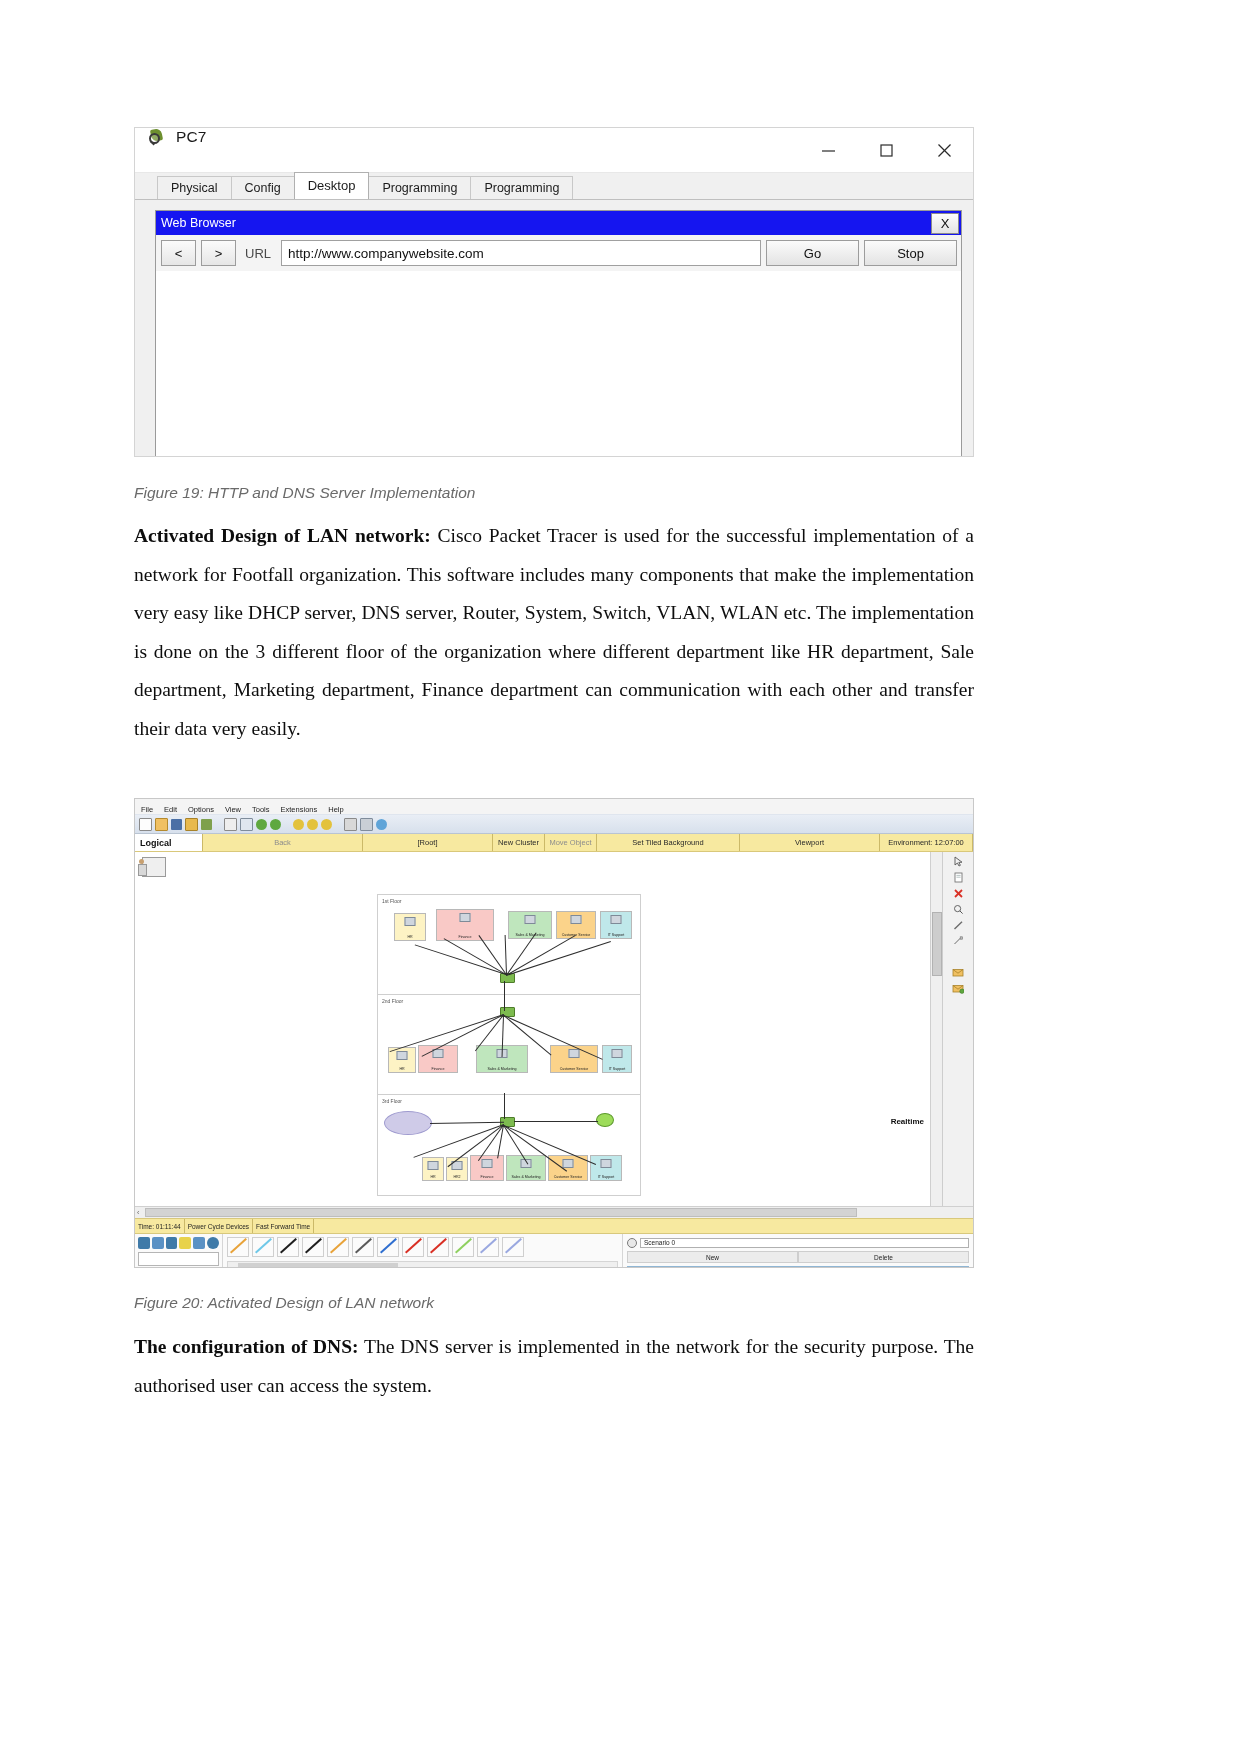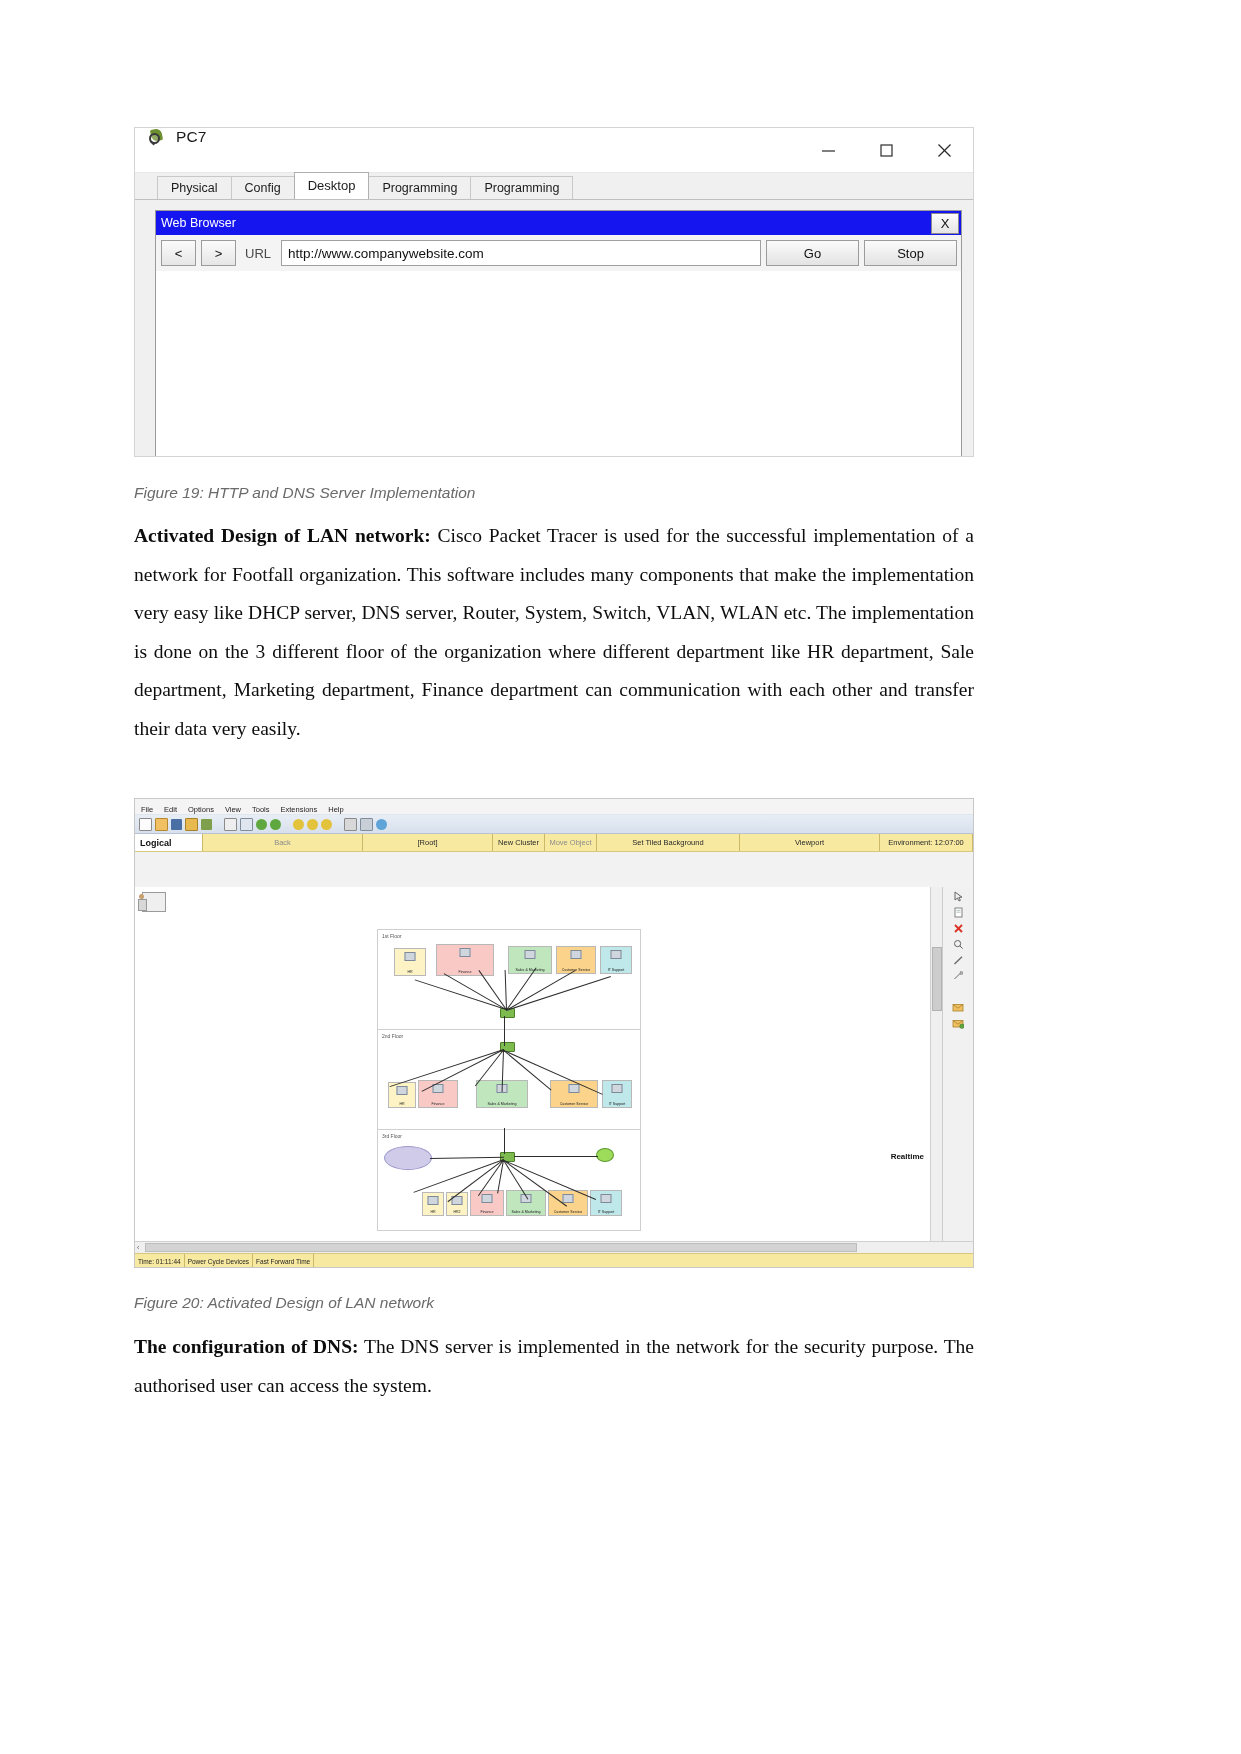--- a/index.html
+++ b/index.html
@@ -362,21 +362,20 @@
     flex: none;
     color: #111;
   }
   .pt-yellowbar .cell.dim { color: #8d8d8d; }
 
   .pt-main {
     position: relative;
     height: 354px;
     background: #fde047;
     display: flex;
-    margin-top: 35px;
   }
   .pt-canvas-wrap {
     flex: 1 1 auto;
     position: relative;
     background: #ffffff;
     overflow: hidden;
   }
   .pt-leftpal {
     position: absolute;
     left: 2px; top: 3px;

